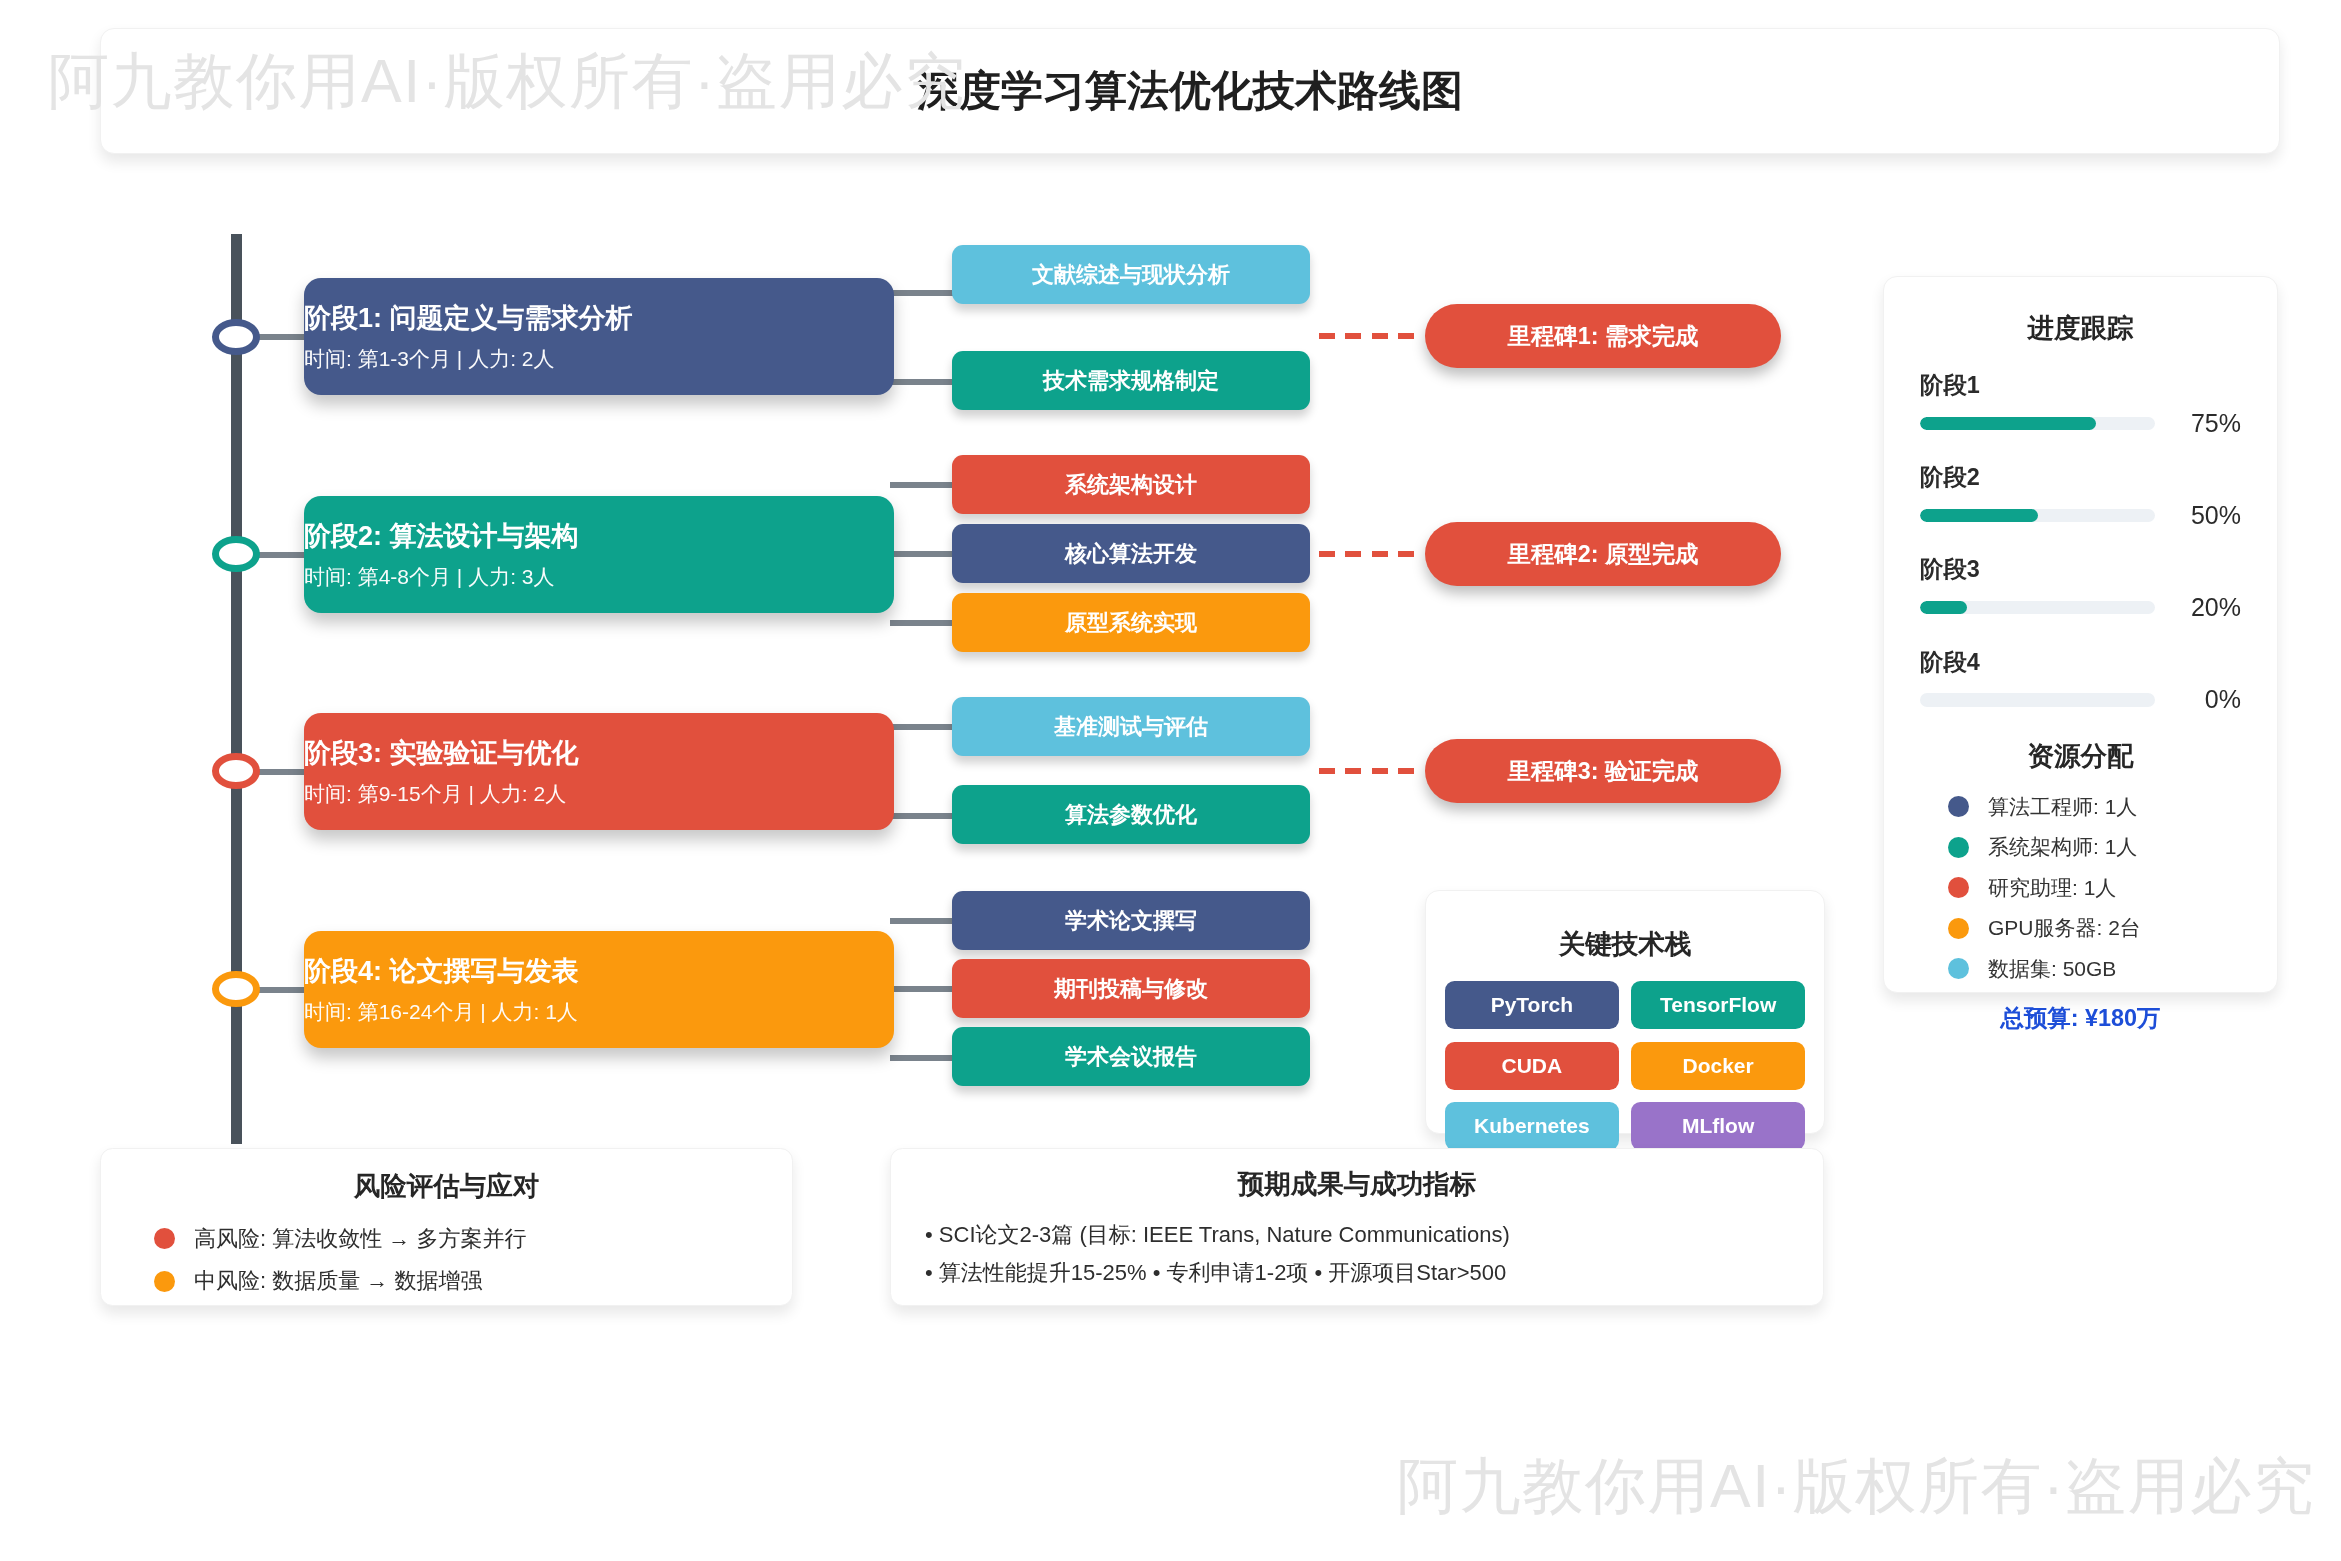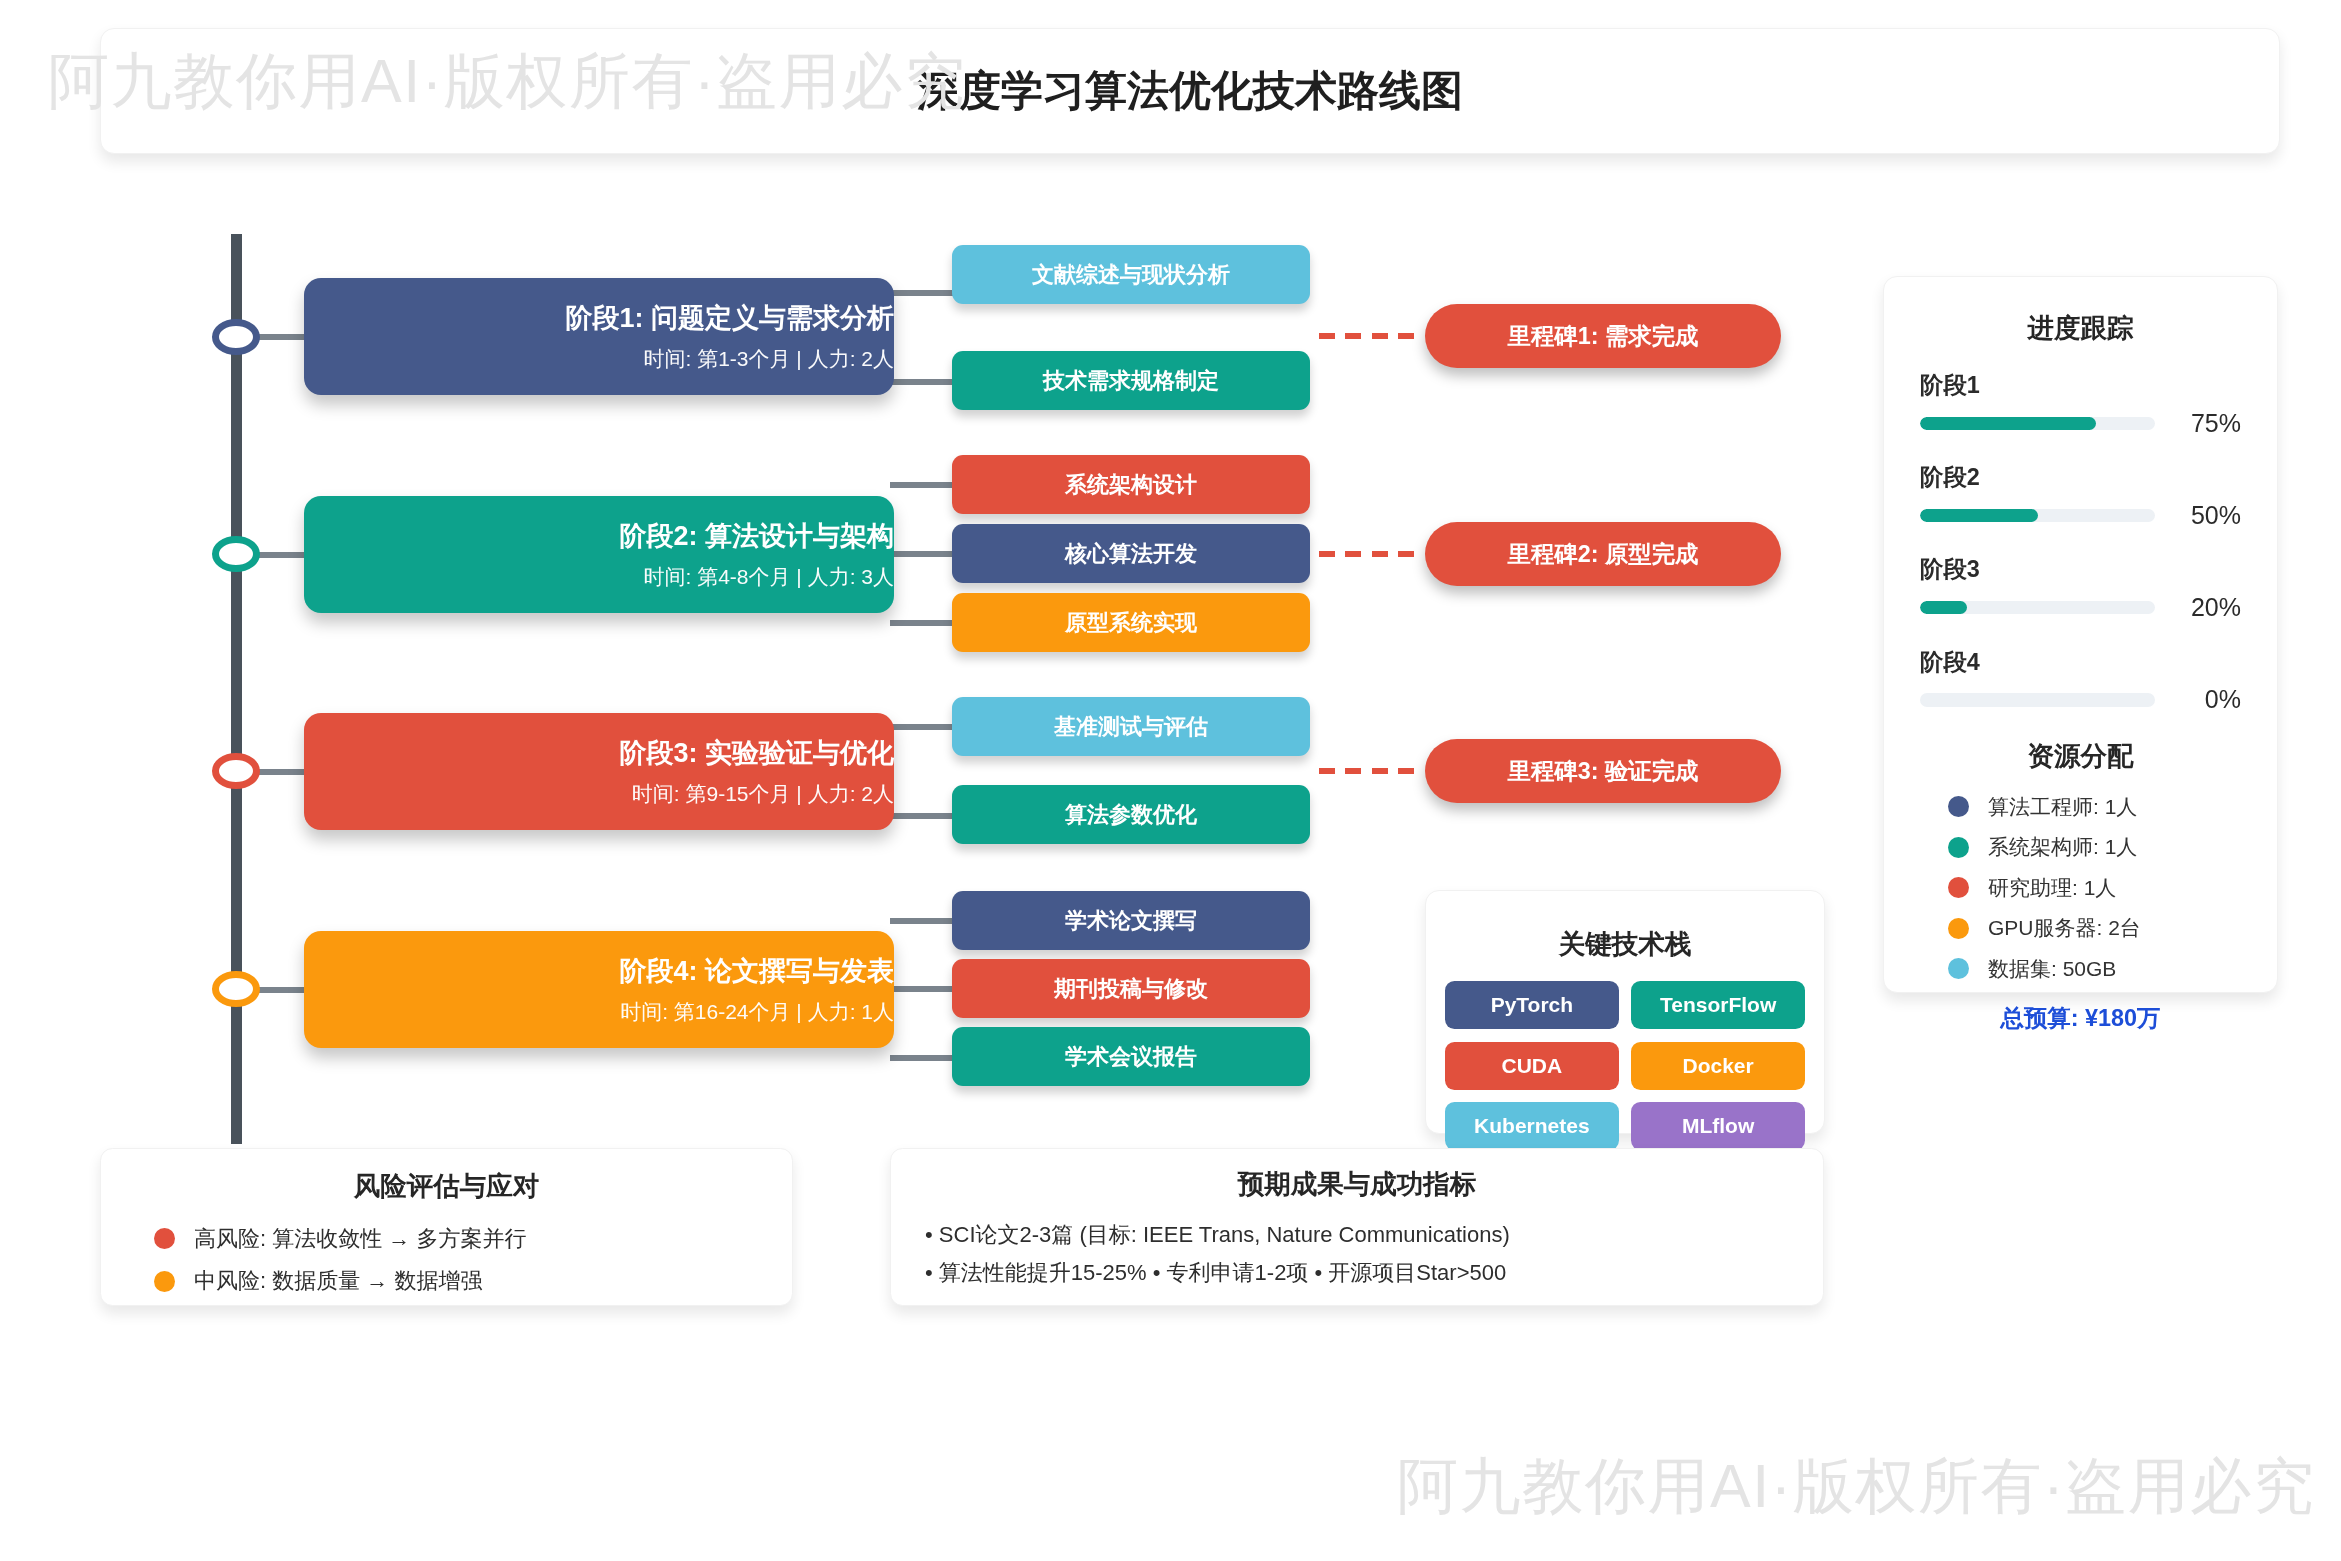--- a/index.html
+++ b/index.html
@@ -24,21 +24,21 @@
 
   .timeline-line { position: absolute; left: 231px; top: 234px; width: 11px; height: 910px;
     background: #49525b; z-index: 1; }
   .t-node { position: absolute; left: 212px; width: 48px; height: 36px; border-radius: 50%;
     background: #ffffff; border: 7.8px solid #45598b; box-sizing: border-box; z-index: 3; }
 
   .h-line { position: absolute; height: 5.5px; background: #7a838c; z-index: 1; }
 
   .stage {
     position: absolute; left: 304px; width: 590px; height: 117px; border-radius: 17px;
-    color: #ffffff; display: flex; flex-direction: column; align-items: flex-end; justify-content: center;
+    color: #ffffff; display: flex; flex-direction: column; align-items: flex-start; justify-content: center;
     box-shadow: 0 9.4px 15.6px rgba(0,0,0,0.22); z-index: 2; text-align: center;
   }
   .stage-title { font-size: 27px; font-weight: 700; margin-bottom: 9.4px; }
   .stage-meta { font-size: 21px; font-weight: 500; opacity: 0.97; }
 
   .subtask {
     position: absolute; left: 952px; width: 358px; height: 59px; border-radius: 11px;
     color: #ffffff; font-size: 22px; font-weight: 700; display: flex; align-items: center;
     justify-content: center; box-shadow: 0 6.2px 9.4px rgba(0,0,0,0.18); z-index: 2; text-align: center;
   }

